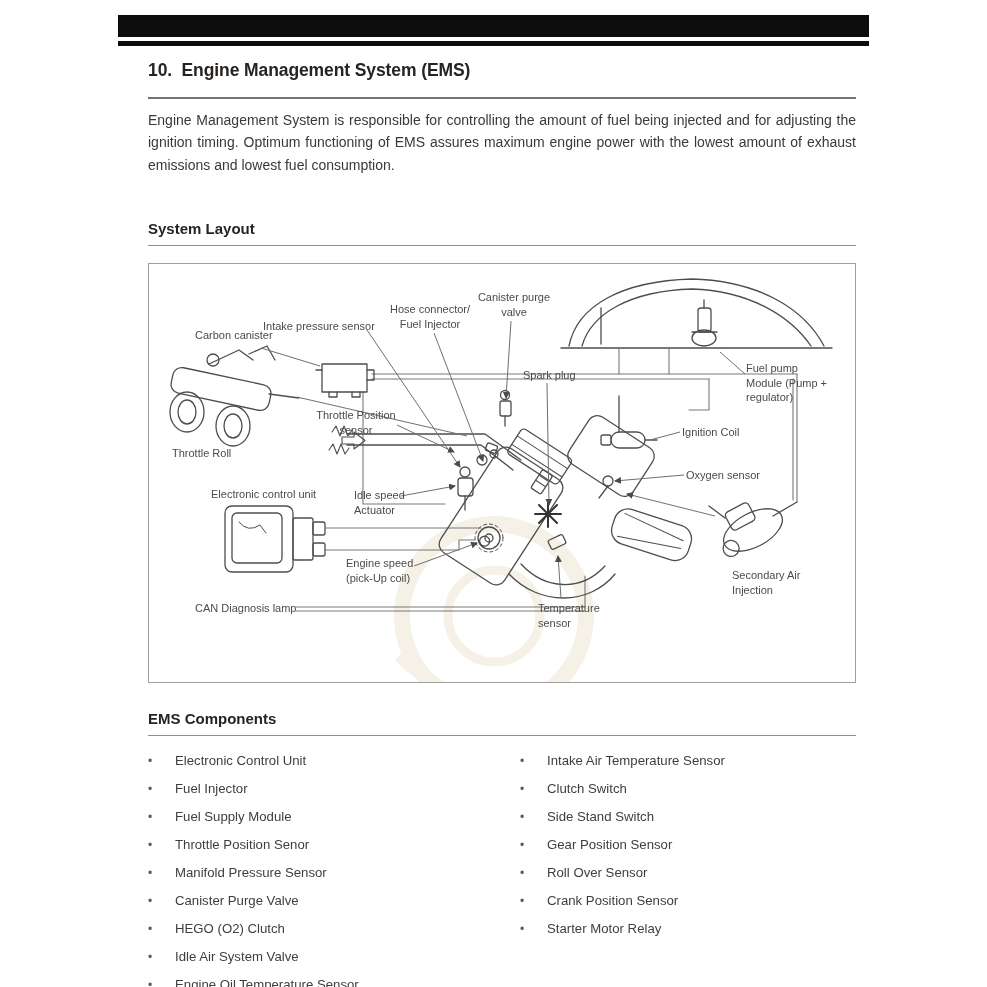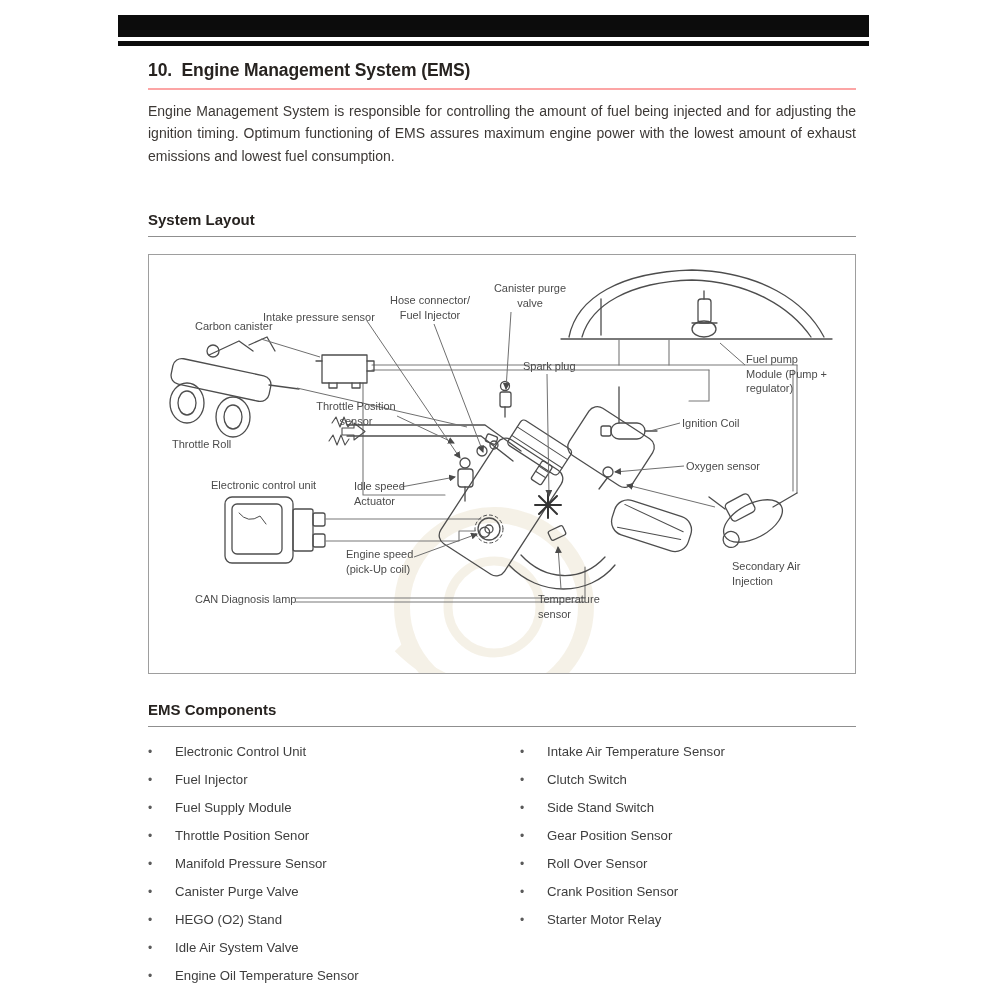--- a/index.html
+++ b/index.html
@@ -2,21 +2,21 @@
 <html><head>
 <meta charset="utf-8">
 <style>
   html,body{margin:0;padding:0;background:#ffffff;}
   .page{position:relative;width:987px;height:987px;background:#ffffff;overflow:hidden;
         font-family:"Liberation Sans",sans-serif;color:#3c3835;}
   .bar{position:absolute;left:118px;width:751px;background:#0c0c0c;}
   .bar.thick{top:15px;height:22px;}
   .bar.thin{top:41px;height:5px;}
   .content{position:absolute;left:148px;top:60px;width:708px;}
-  h1.sec-title{margin:0 0 10px 0;padding-bottom:7px;border-bottom:2px solid #fca5a5;
+  h1.sec-title{margin:0 0 10px 0;padding-bottom:16px;border-bottom:2px solid #737373;
         font-size:17.5px;font-weight:bold;color:#272320;white-space:pre-wrap;letter-spacing:-0.1px;}
   p.intro{margin:0 0 44px 0;font-size:14px;line-height:1.6;text-align:justify;color:#3c3835;}
   h2.sub{margin:8px 0 17px 0;padding-bottom:8px;border-bottom:1.5px solid #8f8f8f;
         font-size:15px;font-weight:bold;color:#272320;}
   .diagram-box{position:relative;width:706px;height:418px;border:1px solid #9e9e9e;margin:0 0 27px 0;background:#fff;}
   .diagram-box svg{position:absolute;left:0;top:0;}
   .dlabel{position:absolute;font-size:11px;line-height:1.32;color:#4b4b4b;white-space:pre-line;}
   .dlabel.center{text-align:center;}
   .ems-lists{display:flex;margin-top:16px;}
   .ems-col{list-style:none;margin:0;padding:0;}
@@ -178,21 +178,21 @@
           <path d="M265 302 L 328 279" marker-end="url(#arr)"></path>
           <path d="M566 252 L 478 230" marker-end="url(#arr)"></path>
           <path d="M412 334 L 409 292" marker-end="url(#arr)"></path>
         </g>
       </svg>
 
       <div class="dlabel" style="left:46px;top:64px">Carbon canister</div>
       <div class="dlabel" style="left:114px;top:55px">Intake pressure sensor</div>
       <div class="dlabel center" style="left:238px;top:38px;width:86px">Hose connector/
 Fuel Injector</div>
-      <div class="dlabel center" style="left:342px;top:26px;width:78px">Canister purge
+      <div class="dlabel center" style="left:326px;top:26px;width:78px">Canister purge
 valve</div>
       <div class="dlabel" style="left:374px;top:104px">Spark plug</div>
       <div class="dlabel" style="left:597px;top:97px;width:95px">Fuel pump
 Module (Pump +
 regulator)</div>
       <div class="dlabel center" style="left:164px;top:144px;width:86px">Throttle Position
 sensor</div>
       <div class="dlabel" style="left:533px;top:161px">Ignition Coil</div>
       <div class="dlabel" style="left:23px;top:182px">Throttle Roll</div>
       <div class="dlabel" style="left:537px;top:204px">Oxygen sensor</div>
@@ -231,21 +231,21 @@
         <li>
             <span class="blt">•</span>
             <span>Manifold Pressure Sensor</span>
           </li>
         <li>
             <span class="blt">•</span>
             <span>Canister Purge Valve</span>
           </li>
         <li>
             <span class="blt">•</span>
-            <span>HEGO (O2) Stand</span>
+            <span>HEGO (O2) Clutch</span>
           </li>
         <li>
             <span class="blt">•</span>
             <span>Idle Air System Valve</span>
           </li>
         <li>
             <span class="blt">•</span>
             <span>Engine Oil Temperature Sensor</span>
           </li>
       </ul>

